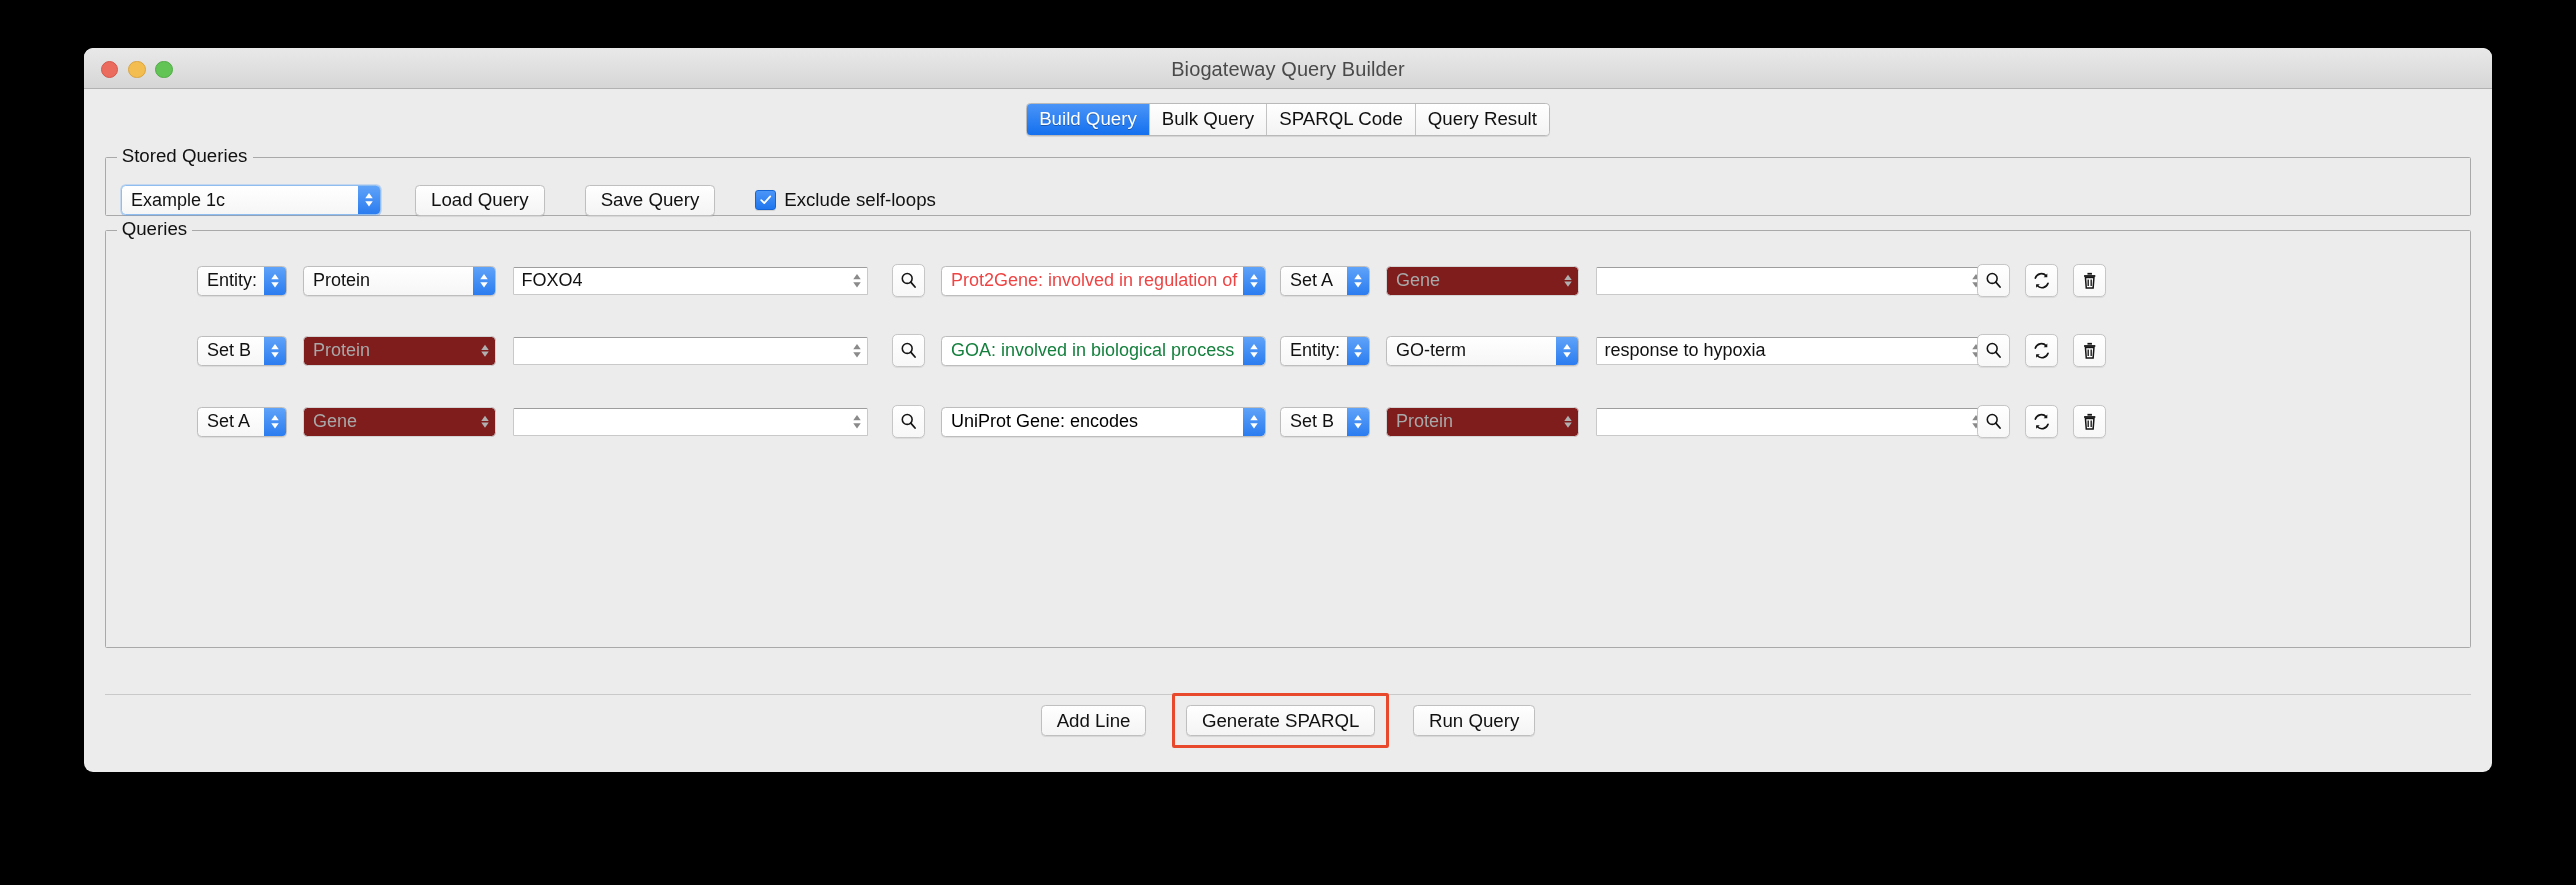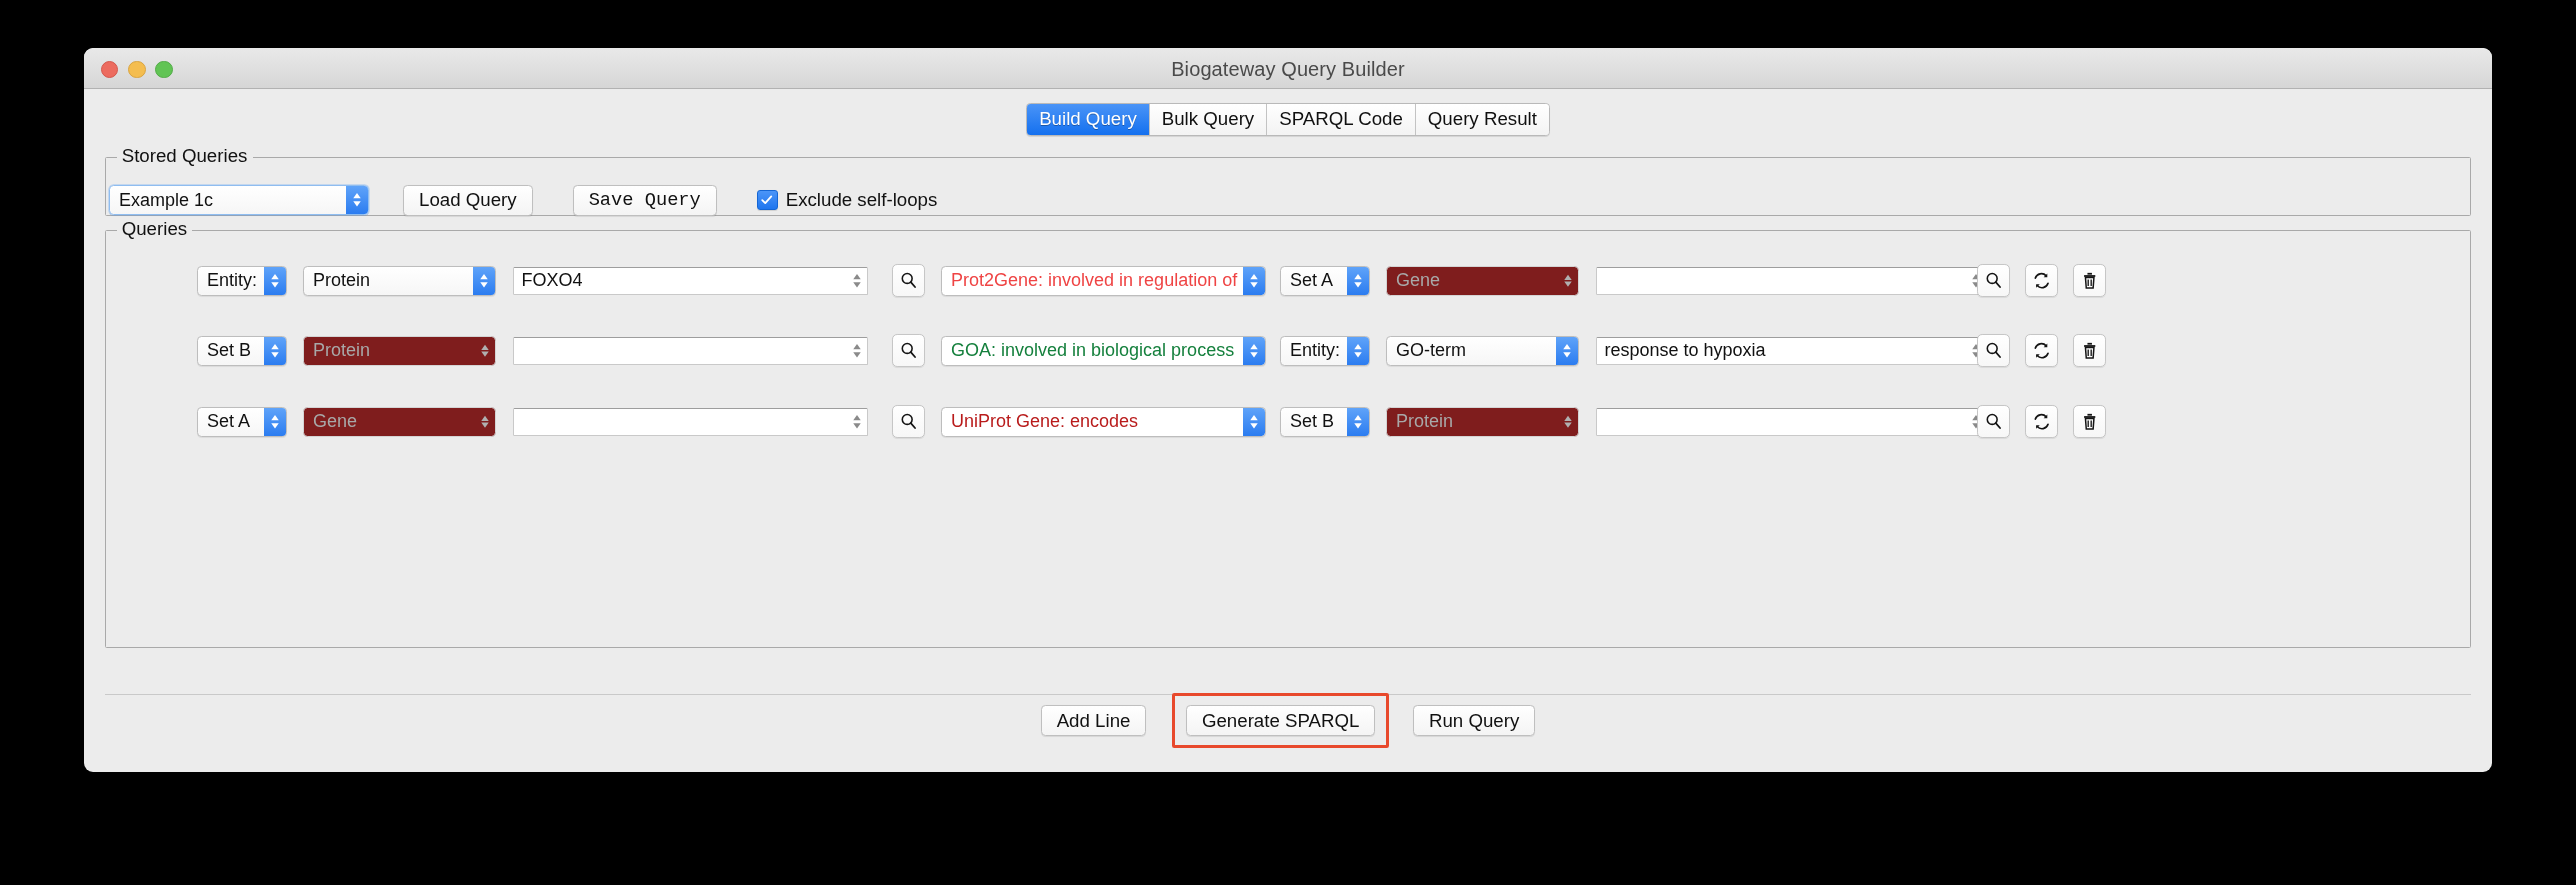--- a/index.html
+++ b/index.html
@@ -197,30 +197,30 @@
     background: linear-gradient(to bottom,#ffffff,#f4f4f4);
     font-size: 18.7px; color: #111;
     display: flex; align-items: center; justify-content: center;
     box-shadow: 0 0.7px 0.7px rgba(0,0,0,0.09);
     white-space: nowrap;
   }
 
   
   .stored-row {
     position: absolute;
-    left: 3px; top: 27px;
+    left: 15px; top: 27px;
     display: flex; align-items: center; gap: 0;
   }
   #stored-select {
     width: 260px;
     border-color: #8fbdf0;
     box-shadow: 0 0 0 0.7px rgba(120,175,245,0.45), 0 0.7px 0.7px rgba(0,0,0,0.07);
   }
   #load-query-button { margin-left: 34px; }
-  #save-query-button { margin-left: 40px; font-family: Liberation Mono, monospace; }
+  #save-query-button { margin-left: 40px; }
   .checkbox-wrap {
     margin-left: 40px;
     display: flex; align-items: center; gap: 8.2px;
     font-size: 18.7px; color: #111;
   }
   .checkbox {
     width: 18.7px; height: 18.7px;
     border-radius: 3px;
     background: linear-gradient(to bottom,#4b95f8,#1f76ef);
     border: 0.7px solid #1566d4;
@@ -541,21 +541,21 @@
             </svg>
         </span>
       </div>
       <div class="iconbtn col-search">
         <svg width="19.4" height="19.4" viewBox="0 0 26 26">
             <circle cx="11" cy="10" r="6.6" stroke="#141414" stroke-width="2.1" fill="none"></circle>
             <line x1="15.8" y1="15" x2="21.5" y2="21.5" stroke="#141414" stroke-width="2.4" stroke-linecap="round"></line>
           </svg>
       </div>
       <div class="relation col-relation">
-        <span class="lbl" style="color:#b91c1c">UniProt Gene: encodes</span>
+        <span class="lbl" style="color:#000000">UniProt Gene: encodes</span>
         <span class="stepper-blue">
           <svg width="12" height="19.4" viewBox="0 0 16 26">
               <path d="M8 4 L13 11 L3 11 Z" fill="#fff"></path>
               <path d="M8 22 L13 15 L3 15 Z" fill="#fff"></path>
             </svg>
         </span>
       </div>
       <div class="ctrl col-set2">
         <span class="lbl">Set B</span>
         <span class="stepper-blue">

